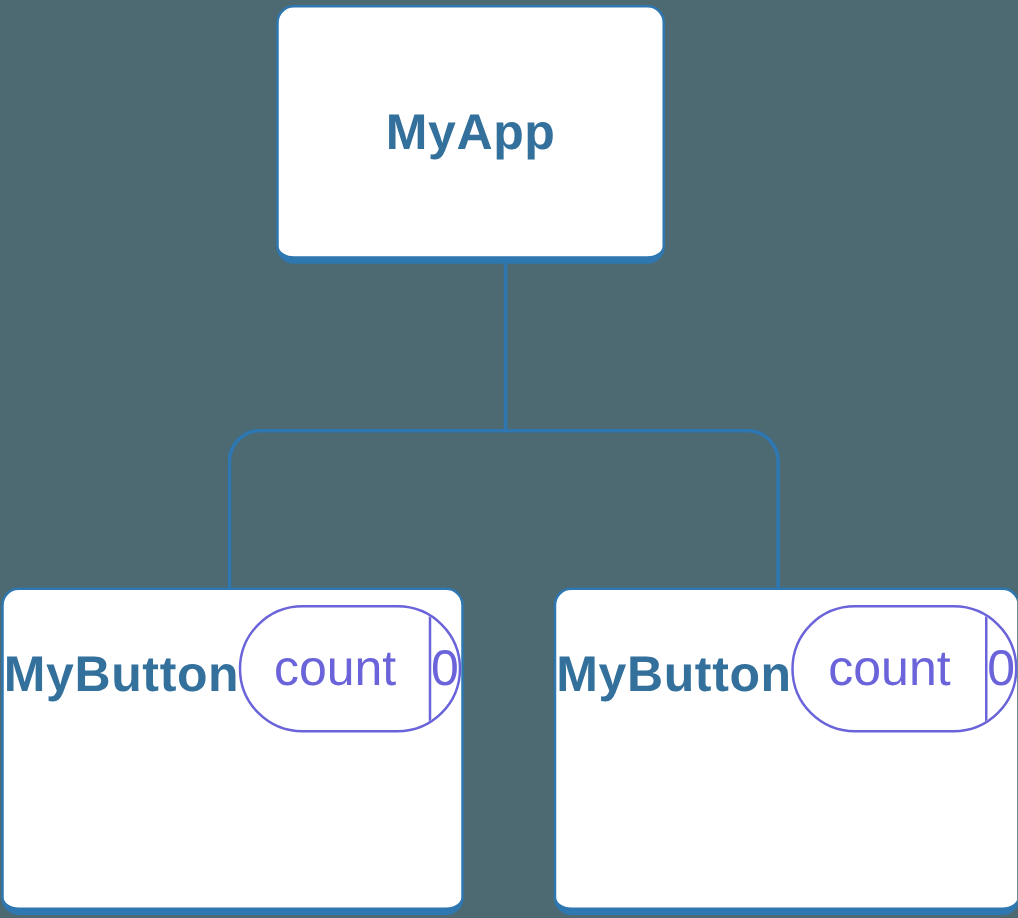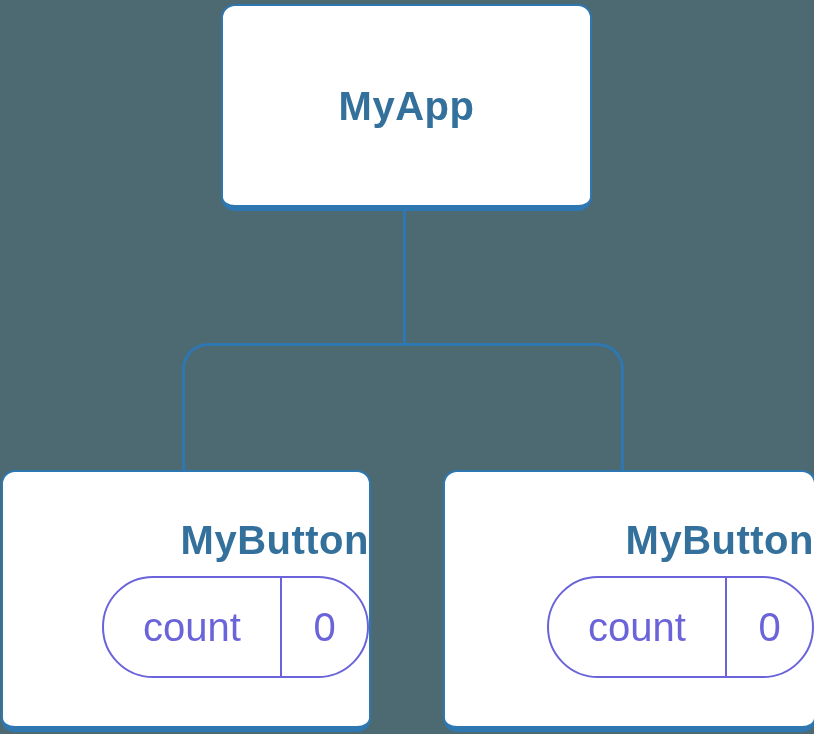--- a/index.html
+++ b/index.html
@@ -19,33 +19,32 @@
     position: absolute;
     box-sizing: border-box;
     background: var(--node-fill, #ffffff);
     border: 2px solid var(--node-border, #2e77b0);
     border-bottom-width: 6px;
     border-radius: 14px;
   }
   .node-root {
     left: 221px;
     top: 4px;
-    width: 371px;
+    width: 311px;
     height: 207px;
     display: flex;
     align-items: center;
     justify-content: center;
   }
   .node-child {
     top: 470px;
     width: 370px;
     height: 262px;
     display: flex;
-    flex-direction: column;
-    align-items: flex-end;
+    align-items: flex-start;
   }
   .node-child-left  { left: 1px; }
   .node-child-right { left: 443px; width: 373px; }
   .node-label {
     font-size: 40px;
     font-weight: bold;
     letter-spacing: 0.5px;
     line-height: 48px;
     color: var(--node-title, #33719c);
     white-space: nowrap;

